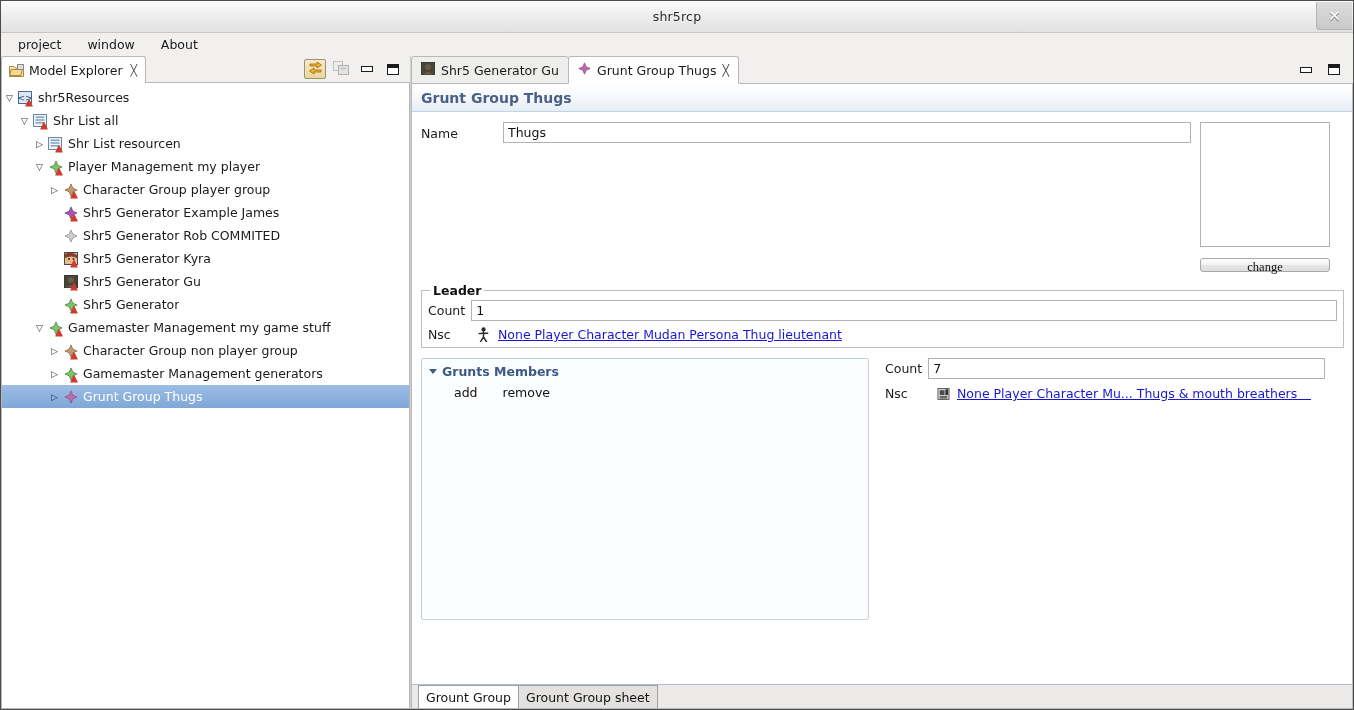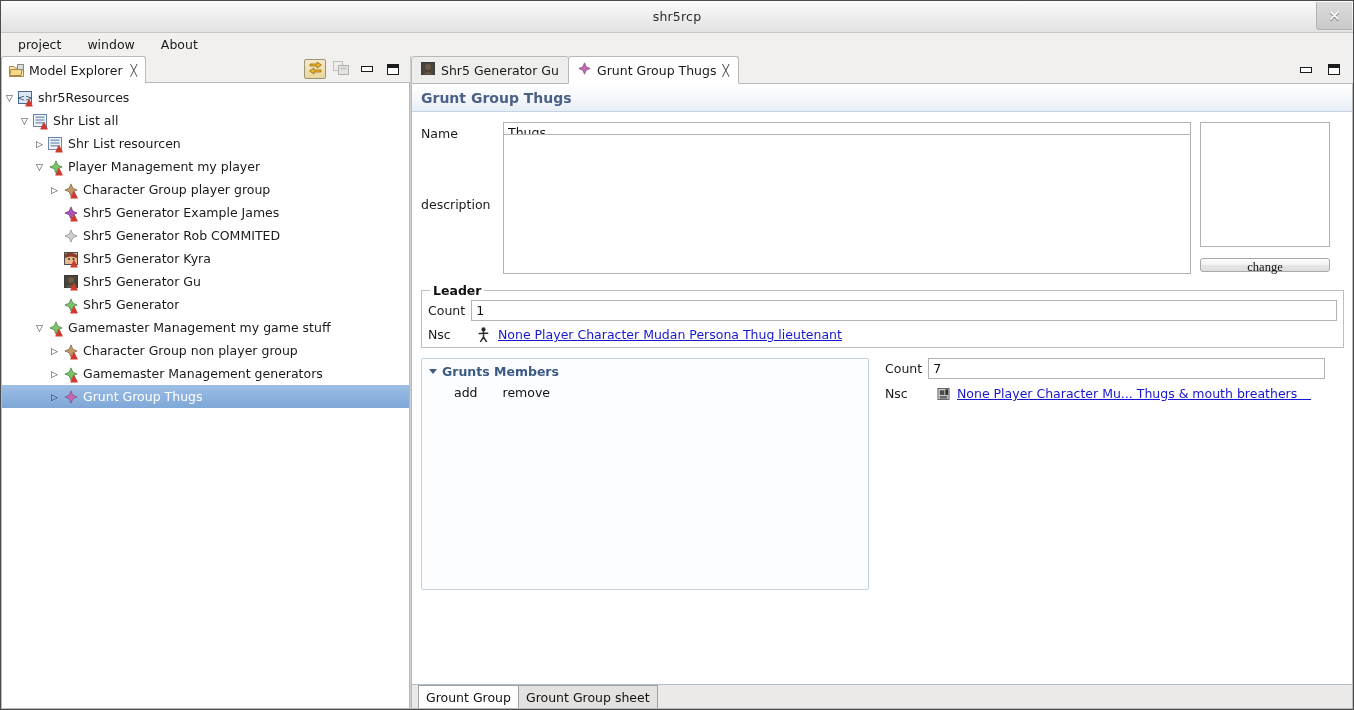--- a/index.html
+++ b/index.html
@@ -607,28 +607,20 @@
               <div class="row" style="align-items:flex-start;">
                 <div style="width:0;"></div>
               </div>
             </div>
             <div style="width:144px; flex:0 0 144px; margin-left:9px;">
               <div class="bigbox" style="width:130px; height:125px;"></div>
               <button class="btn" style="width:130px; margin-top:11px;">change</button>
             </div>
           </div>
 
-          <div class="row" style="margin-top:-140px; align-items:center;">
-            <div style="width:82px;">
-              <span class="lbl">description</span>
-            </div>
-            <div style="flex:1 1 auto; min-width:0; margin-right:153px;">
-              <div class="bigbox" style="height:140px; width:100%;"></div>
-            </div>
-          </div>
 
 
           <fieldset class="group" style="margin-top:9px;">
             <legend>Leader</legend>
 
             <div class="row" style="align-items:center;">
               <div style="flex:0 0 auto; padding-right:6px;">
                 <span class="lbl">Count</span>
               </div>
               <input class="txt" style="flex: 1 1 auto; min-width: 0px;" value="1">
@@ -643,21 +635,21 @@
                   <circle cx="5.5" cy="2.4" r="2.1" fill="#2b2b2b"></circle>
                   <path d="M5.5 4.6 L5.5 10 M1.3 6.6 L9.7 6.2 M5.5 10 L2.6 14.6 M5.5 10 L8.4 14.6" stroke="#2b2b2b" stroke-width="1.5" fill="none" stroke-linecap="round"></path>
                 </svg>
               </span>
               <a class="xlink">None Player Character Mudan Persona Thug lieutenant</a>
             </div>
           </fieldset>
 
           <div class="row" style="margin-top:10px; align-items:flex-start;">
 
-            <div class="section-box" style="width:448px; flex:0 0 448px; height:232px; display:flex; flex-direction:column;">
+            <div class="section-box" style="width:448px; flex:0 0 448px; height:262px; display:flex; flex-direction:column;">
               <div class="section-title">
                 <span class="tri-down"></span>
                 <span>Grunts Members</span>
               </div>
               <div style="display:flex; gap:25px; padding:3px 0 6px 32px;">
                 <span class="link-action">add</span>
                 <span class="link-action">remove</span>
               </div>
             </div>
 

